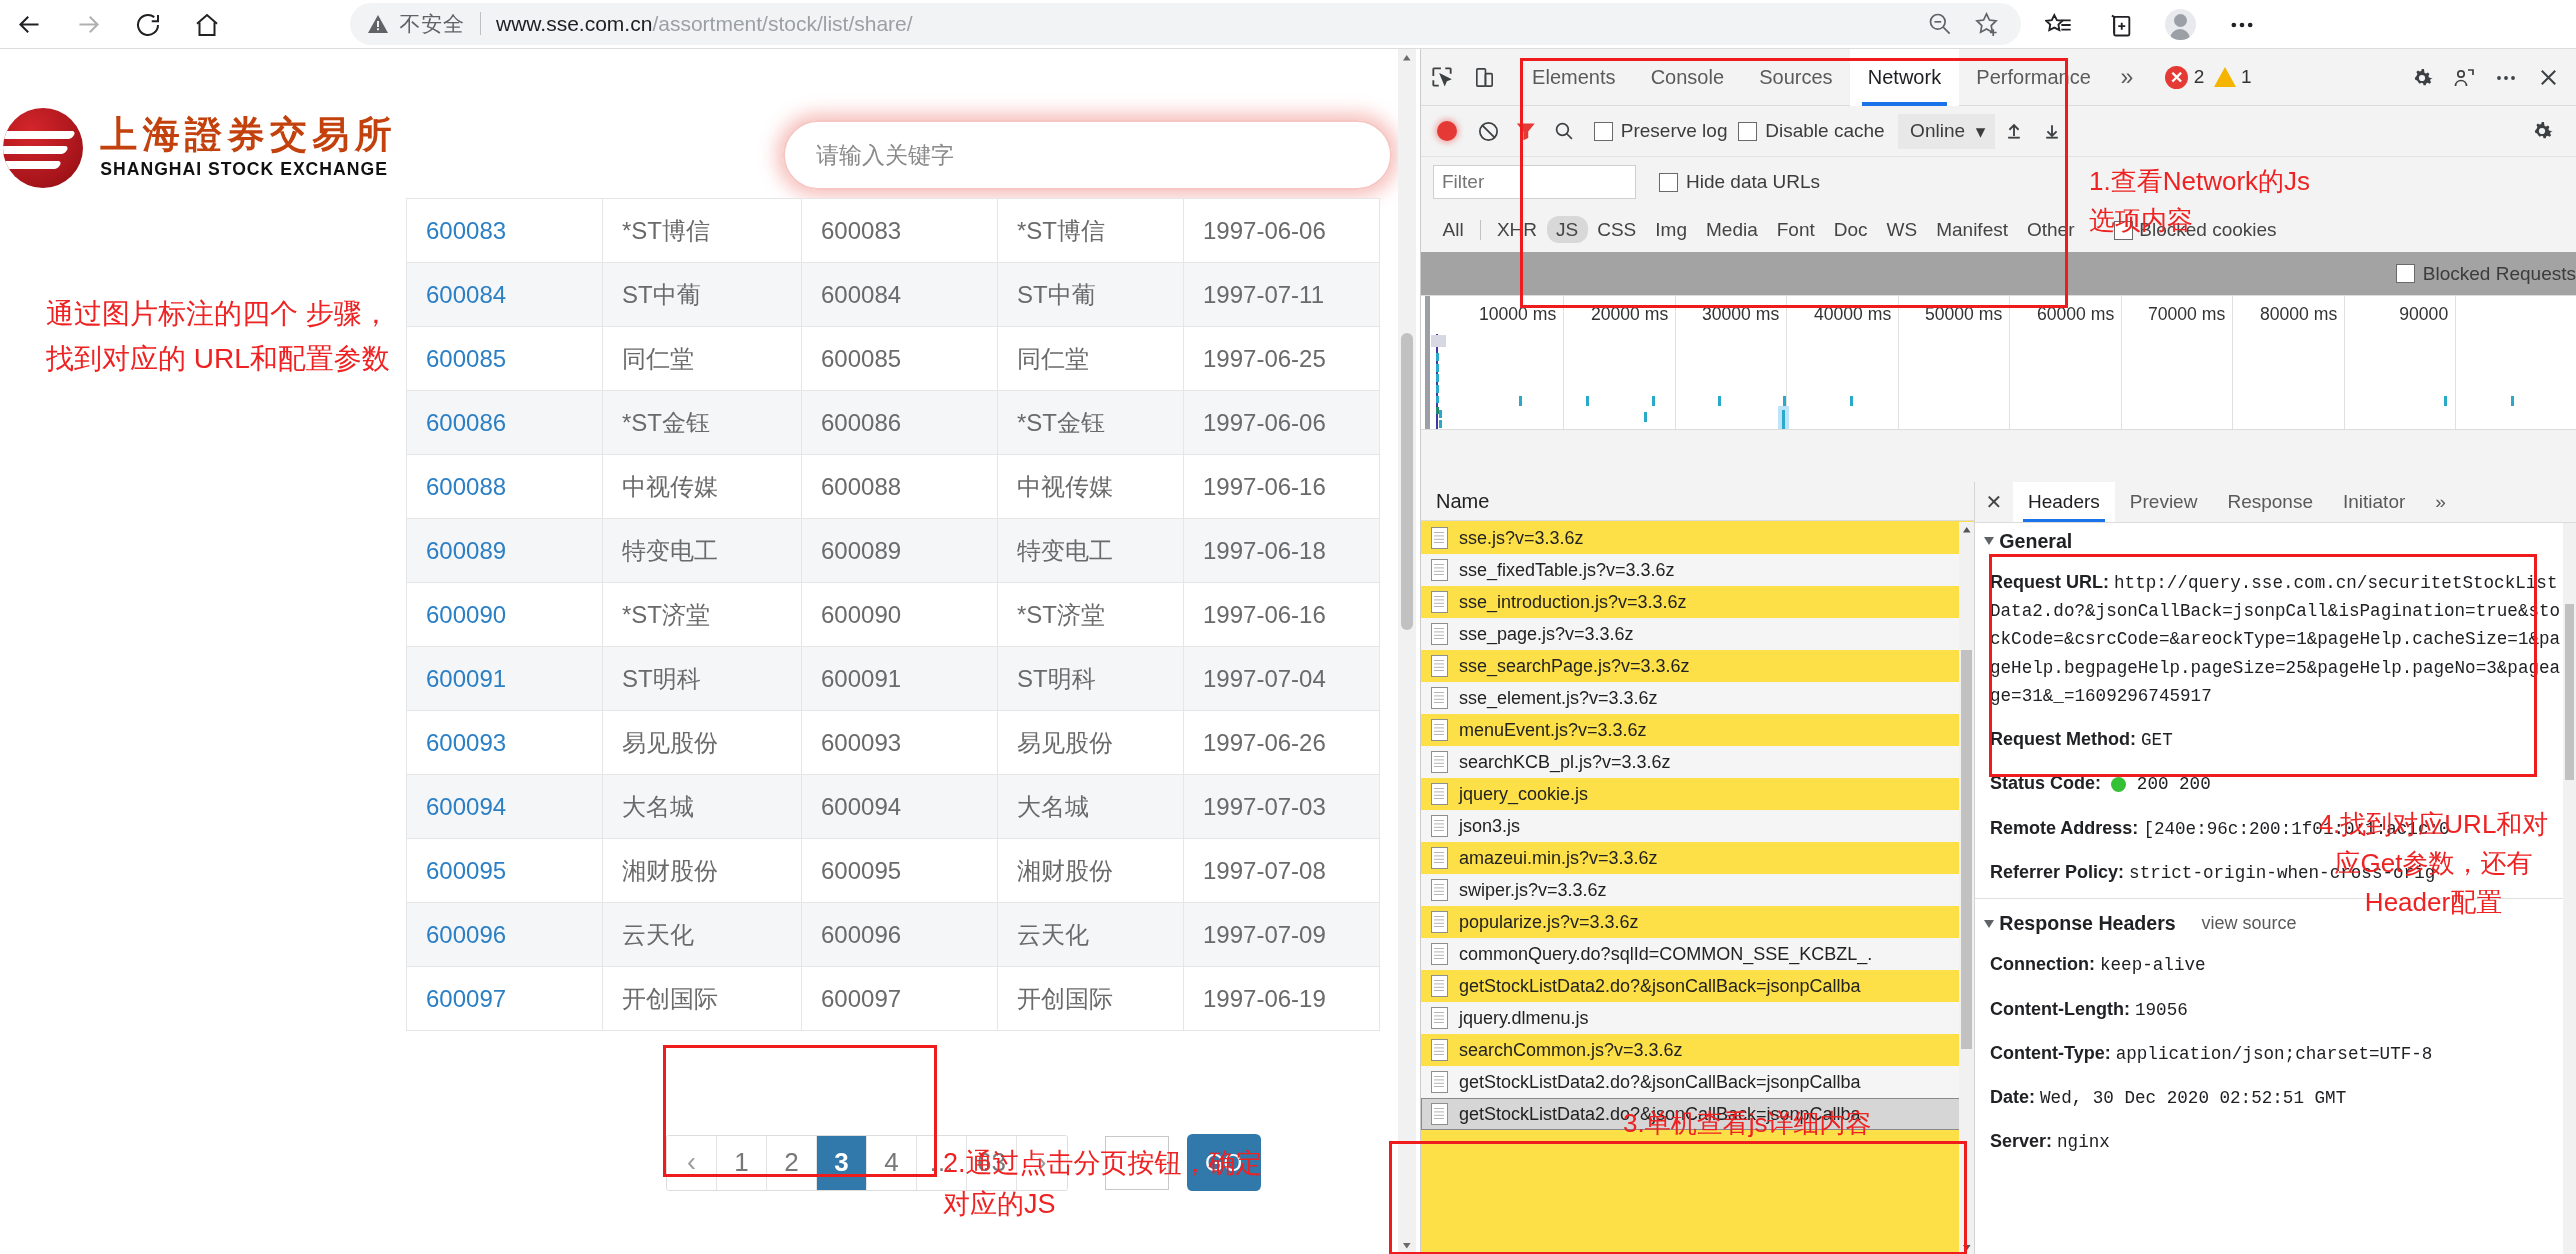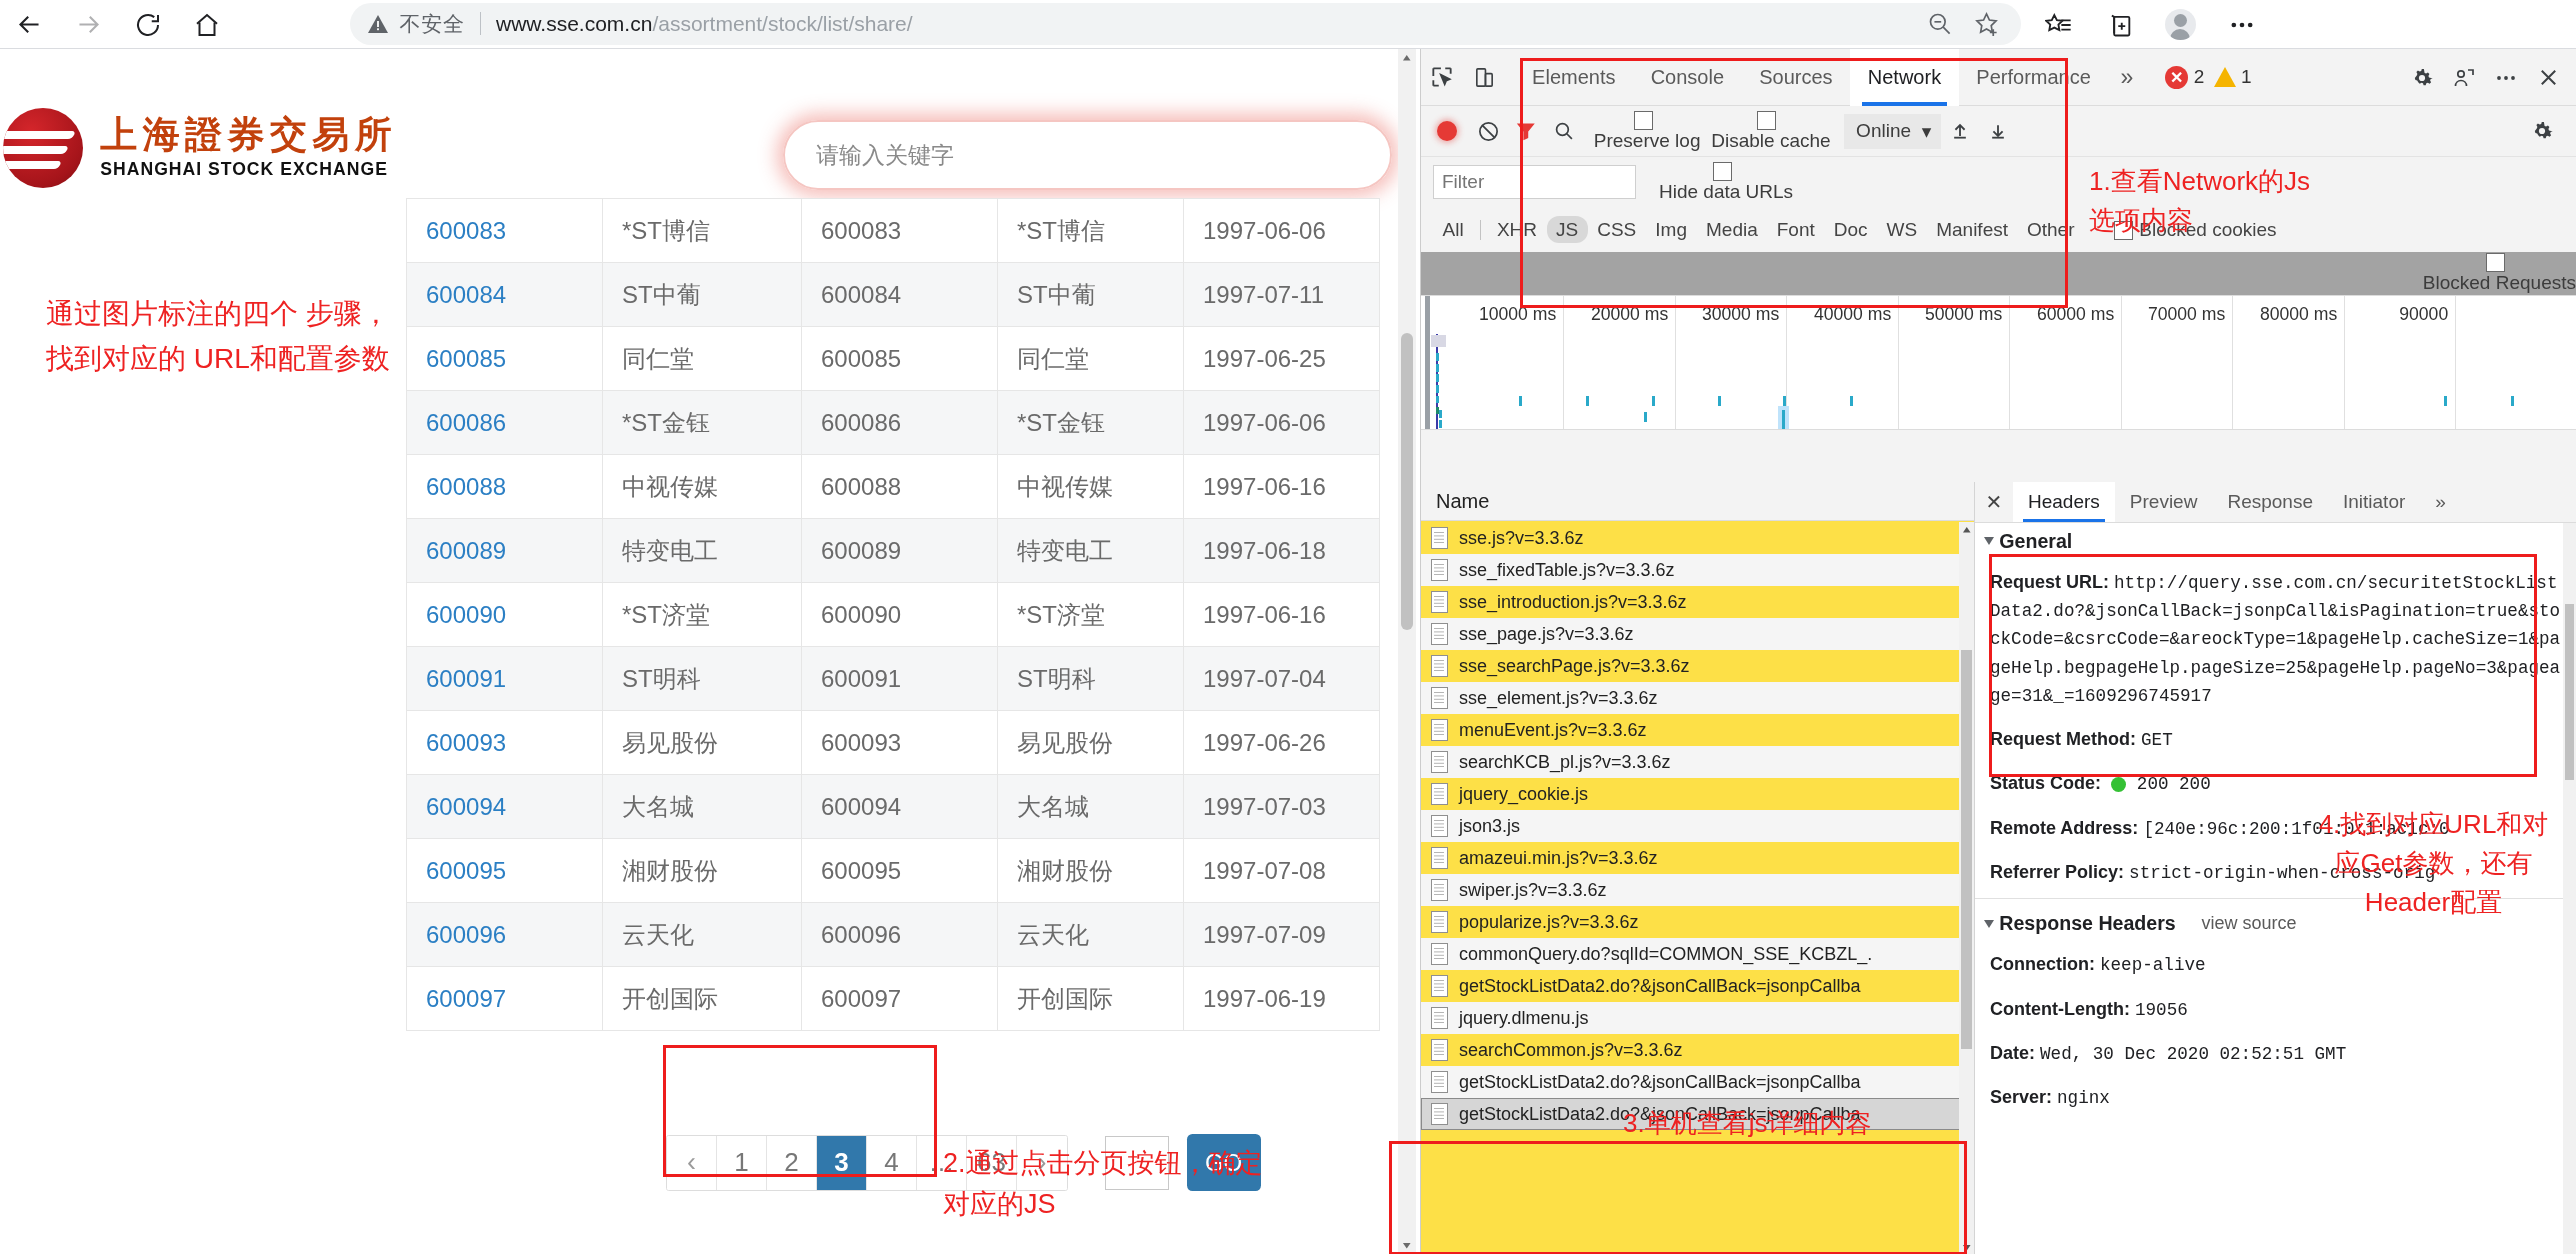--- a/index.html
+++ b/index.html
@@ -195,21 +195,21 @@
   .warn-badge { width: 0; height: 0; border-left: 11.5px solid transparent; border-right: 11.5px solid transparent; border-bottom: 20px solid #f5b400; position: relative; }
   .dt-right-icons { position: absolute; right: 6.8px; top: 0; height: 57px; display: flex; align-items: center; }
   .dt-ricon { width: 42px; height: 57px; display: flex; align-items: center; justify-content: center; }
 
   .dt-controls {
     height: 51px; display: flex; align-items: center; padding-left: 12px;
     background: #f3f3f3; border-bottom: 0.7px solid #e3e3e3; gap: 0;
   }
   .rec-dot { width: 20px; height: 20px; border-radius: 50%; background: #e53935; margin: 0 12px 0 4px; box-shadow: 0 0 6.8px 1.4px rgba(229,57,53,.45); }
   .ctl-icon { width: 38px; height: 51px; display: flex; align-items: center; justify-content: center; }
-  .cb-row { display: flex; align-items: center; margin-left: 10.8px; flex-direction: column; }
+  .cb-row { display: flex; align-items: center; margin-left: 10.8px; }
   .cbox { width: 19px; height: 19px; border: 1.4px solid #6a6a6a; background: #fff; margin-right: 8px; }
   .ctl-label { font-size: 19px; color: #3c3c3c; white-space: nowrap; }
   .throttle {
     margin-left: 13.5px; height: 35px; background: #e8e8e8; display: flex; align-items: center;
     padding: 0 9.5px 0 12px; font-size: 19px; color: #3c3c3c; gap: 10.8px;
   }
   .dt-gear-right { position: absolute; right: 15px; }
 
   .dt-filterrow {
     height: 50px; display: flex; align-items: center; padding-left: 12px; background: #f3f3f3;
@@ -854,20 +854,21 @@
           </div>
           <div class="hr"></div>
           <div class="sect-title">
             <span class="tri"></span>
             <span>Response Headers</span>
             <span class="viewsrc">view source</span>
           </div>
           <div id="resp-headers">
               <div class="kv"><span class="k">Connection: </span><span class="v">keep-alive</span></div>
               <div class="kv"><span class="k">Content-Length: </span><span class="v">19056</span></div>
+              <div class="kv"><span class="k">Content-Type: </span><span class="v">application/json;charset=UTF-8</span></div>
               <div class="kv"><span class="k">Date: </span><span class="v">Wed, 30 Dec 2020 02:52:51 GMT</span></div>
               <div class="kv"><span class="k">Server: </span><span class="v">nginx</span></div>
             </div>
         </div>
         <div class="det-scroll">
           <div class="thumb"></div>
         </div>
       </div>
     </div>
   </div>

